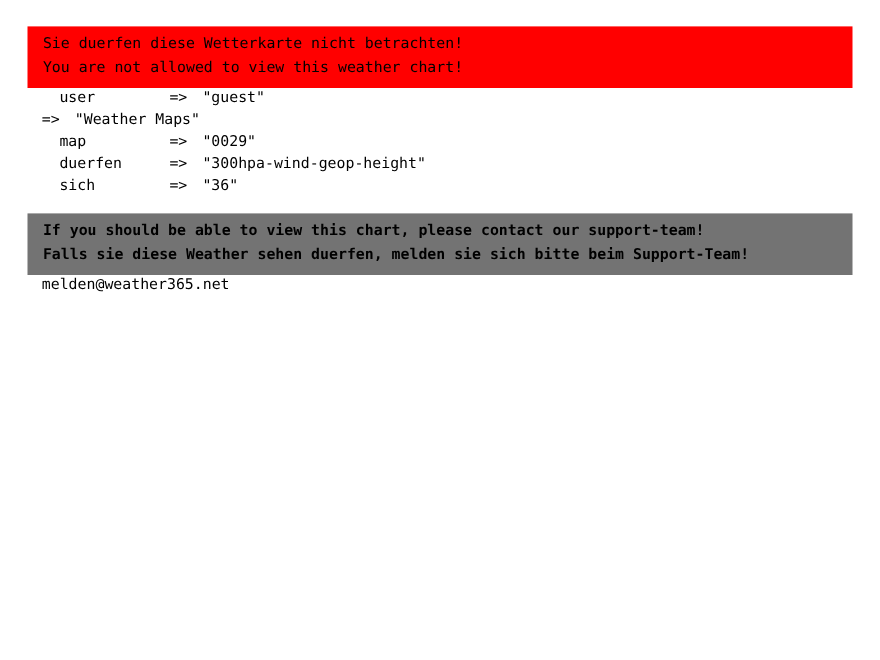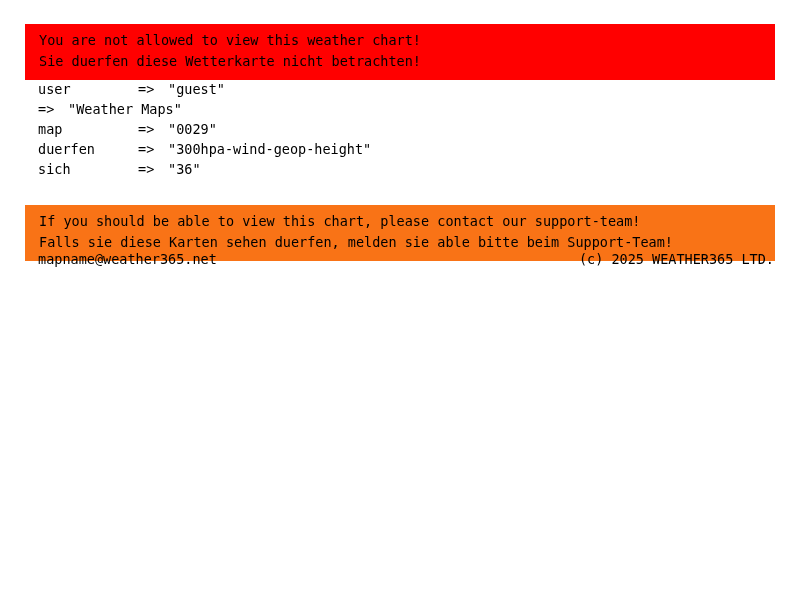--- a/index.html
+++ b/index.html
@@ -25,22 +25,23 @@
     left: 25px;
     width: 750px;
     box-sizing: border-box;
     padding: 6px 14px 8px 14px;
   }
   .banner-error {
     top: 24px;
     background: #ff0000;
   }
   .banner-info {
-    top: 205px;
-    background: #f97316;
+    top: 194px;
+    background: #737373;
+    font-weight: bold;
   }
   .banner-line {
     font-family: "DejaVu Sans Mono", monospace;
     font-size: 13.5px;
     line-height: 21px;
     white-space: pre;
     color: #000000;
   }
   .params {
     position: absolute;
@@ -51,20 +52,21 @@
     line-height: 20px;
   }
   .param-row {
     display: flex;
     white-space: pre;
     line-height: 20px;
   }
   .param-key {
     display: inline-block;
     width: 100px;
+    margin-left: 16px;
   }
   .param-arrow {
     display: inline-block;
     width: 30px;
   }
   .param-val {
     display: inline-block;
   }
   .footer {
     position: absolute;
@@ -78,22 +80,22 @@
     line-height: 18px;
     white-space: pre;
   }
 </style>
 </head>
 <body>
 
 <div class="page">
 
   <div class="banner banner-error">
+    <div class="banner-line">Sie duerfen diese Wetterkarte nicht betrachten!</div>
     <div class="banner-line">You are not allowed to view this weather chart!</div>
-    <div class="banner-line">Sie duerfen diese Wetterkarte nicht betrachten!</div>
   </div>
 
   <div class="params">
     <div class="param-row">
       <span class="param-key">user</span>
       <span class="param-arrow">=&gt;</span>
       <span class="param-val">"guest"</span>
     </div>
     <div class="param-row">
       <span class="param-arrow">=&gt;</span>
@@ -111,21 +113,20 @@
     </div>
     <div class="param-row">
       <span class="param-key">sich</span>
       <span class="param-arrow">=&gt;</span>
       <span class="param-val">"36"</span>
     </div>
   </div>
 
   <div class="banner banner-info">
     <div class="banner-line">If you should be able to view this chart, please contact our support-team!</div>
-    <div class="banner-line">Falls sie diese Karten sehen duerfen, melden sie able bitte beim Support-Team!</div>
+    <div class="banner-line">Falls sie diese Weather sehen duerfen, melden sie sich bitte beim Support-Team!</div>
   </div>
 
   <div class="footer">
-    <span>mapname@weather365.net</span>
-    <span>(c) 2025 WEATHER365 LTD.</span>
+    <span>melden@weather365.net</span>
   </div>
 
 </div>
 
 </body></html>

